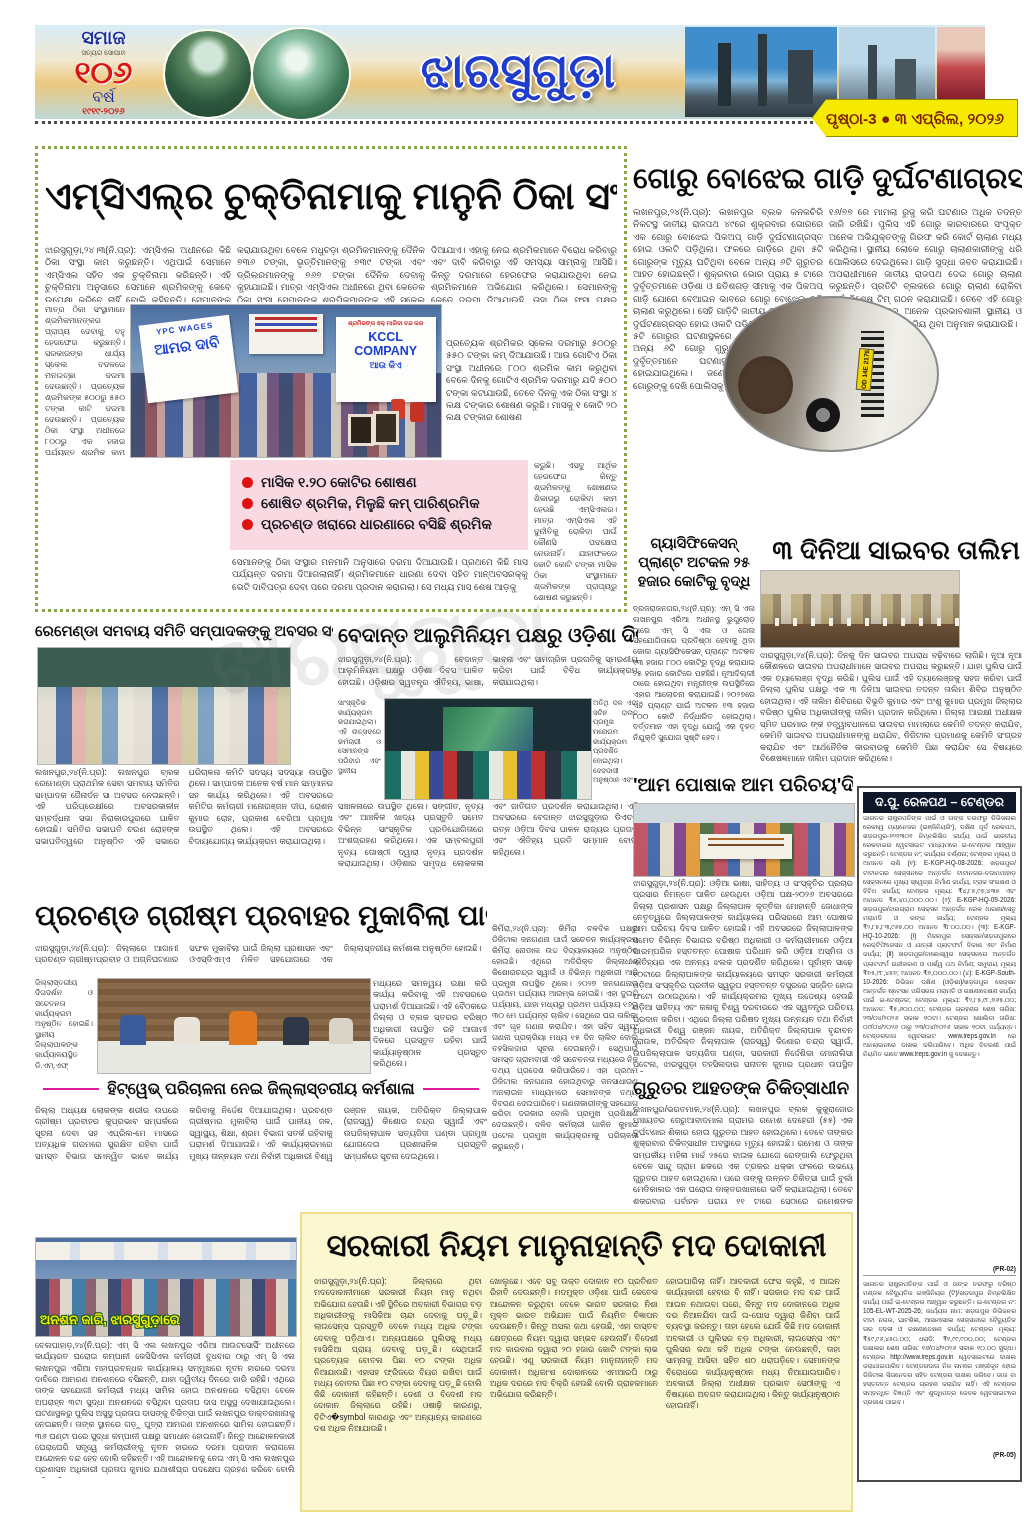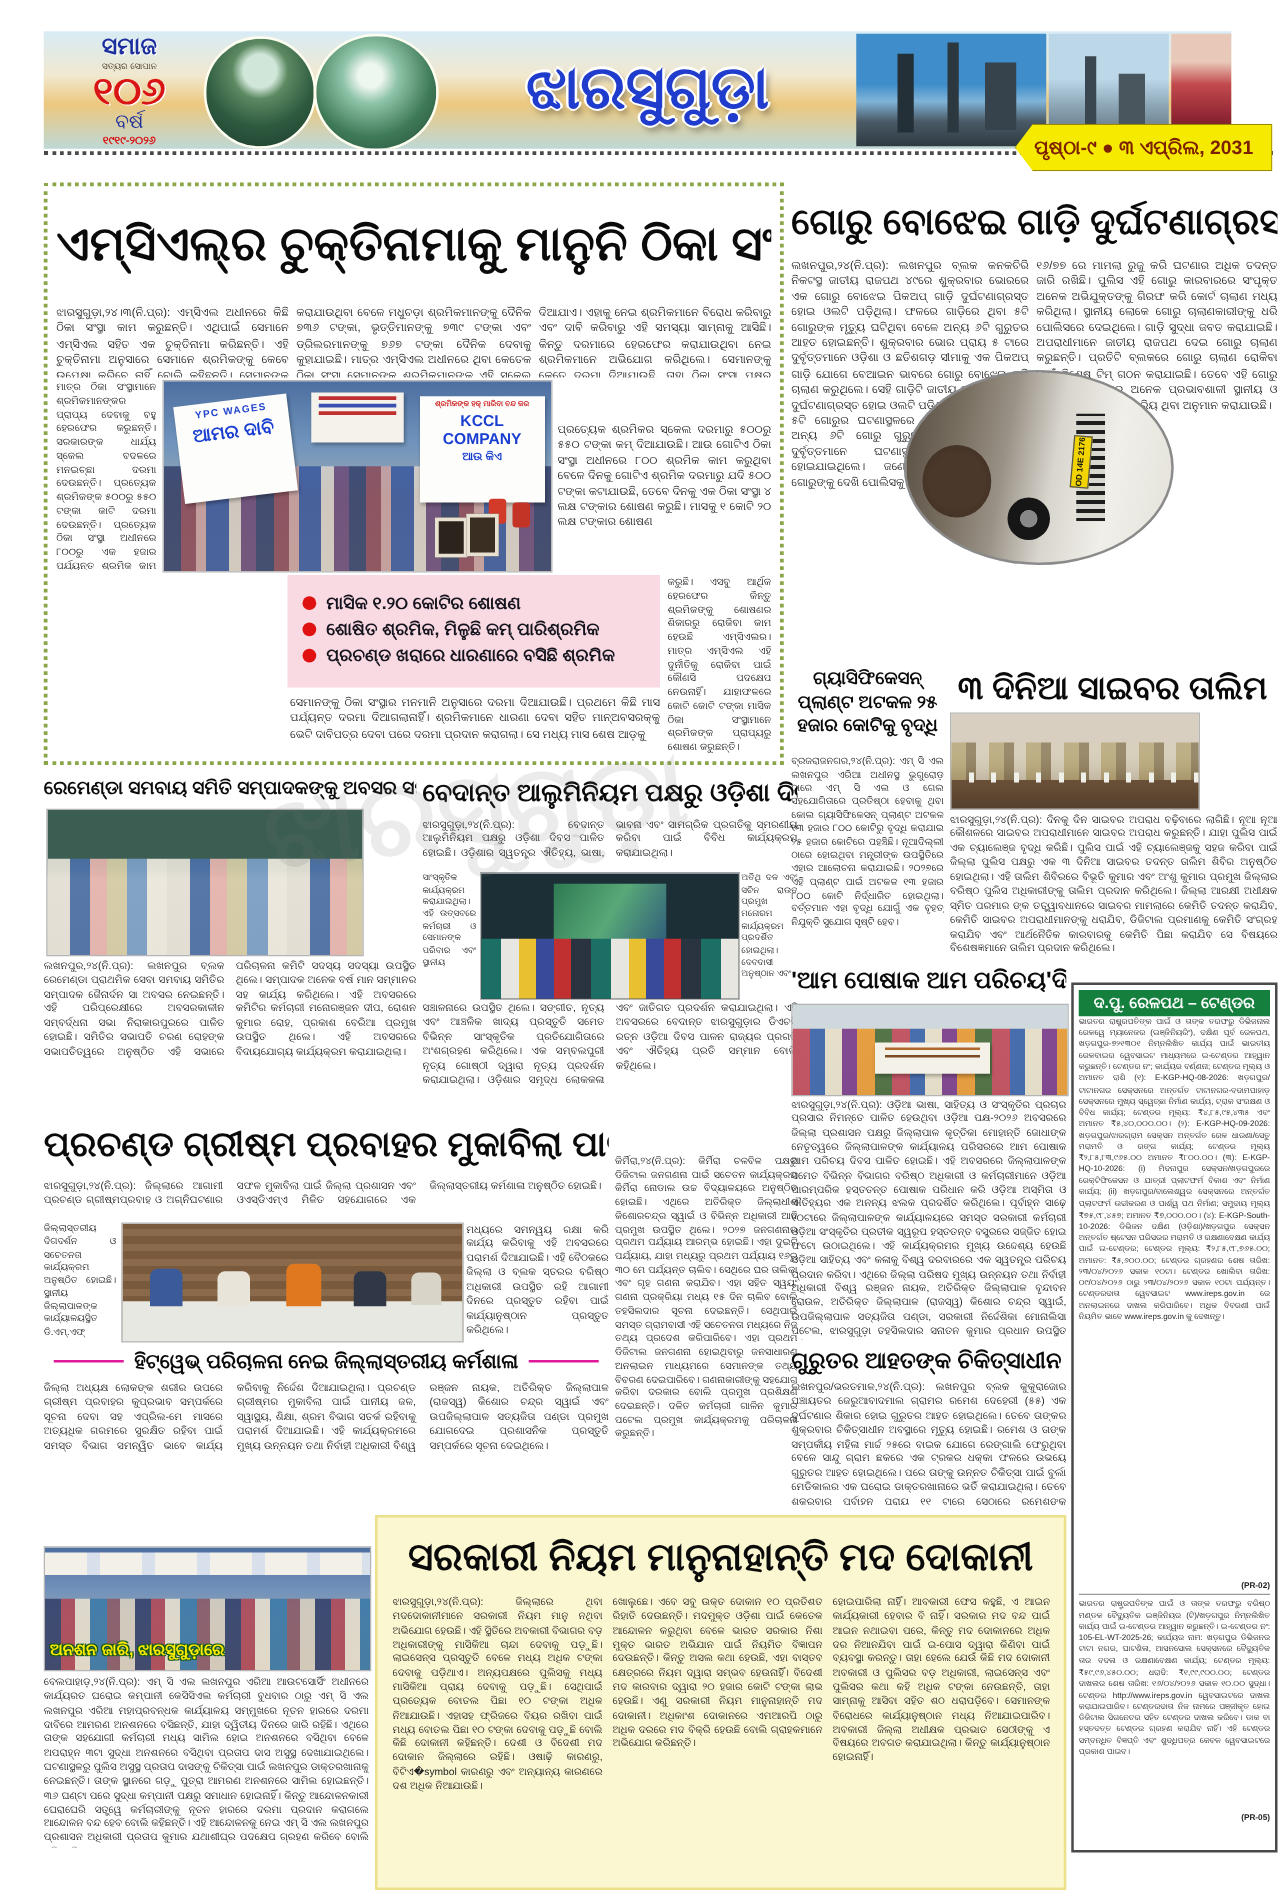--- a/index.html
+++ b/index.html
@@ -10,21 +10,21 @@
   .hl{font-weight:bold;color:#0a0a0a;text-align:center;overflow:hidden;line-height:1.05;}
   .photo{position:absolute;overflow:hidden;border:1px solid #b5b5b5;}
   .stripe{position:absolute;left:0;right:0;}
   .banner{position:absolute;background:#fdfdfb;box-shadow:1px 2px 3px rgba(0,0,0,.3);
           text-align:center;overflow:hidden;}
   .pinkbox{position:absolute;background:#f9d9e2;padding:10px 12px;box-sizing:border-box;}
   .bullet-row{display:flex;align-items:center;margin:4px 0;}
   .bullet-dot{width:11px;height:11px;border-radius:50%;background:#e01111;margin-right:8px;flex:0 0 11px;}
   .bullet-txt{font-weight:bold;font-size:14px;color:#14141e;white-space:nowrap;overflow:hidden;}
   .tender-box{position:absolute;background:#fff;border:2px solid #4a4a4a;box-sizing:border-box;padding:4px;}
-  .tender-title{background:#15803d;color:#fff;font-weight:bold;font-size:12.5px;text-align:center;
+  .tender-title{background:#0f172a;color:#fff;font-weight:bold;font-size:12.5px;text-align:center;
                 padding:3px 0;margin-bottom:0;}
   .tender-txt{font-size:6.4px;line-height:1.42;text-align:justify;color:#222;overflow:hidden;}
   .pr{font-size:6.6px;text-align:right;color:#222;font-weight:bold;}
   .sub-rule{flex:1;border-top:2px solid #e0189a;margin:0 8px;}
   .cols2{column-count:2;column-gap:9px;}
   .cols3{column-count:3;column-gap:11px;}
   .watermark{position:absolute;font-size:84px;font-weight:bold;color:rgba(110,110,110,0.14);
              transform:rotate(-6deg);pointer-events:none;z-index:6;white-space:nowrap;}
 </style>
 </head>
@@ -65,21 +65,21 @@
     </div>
     <div class="abs" style="left:902px;top:2px;width:80px;height:90px;
                 background:linear-gradient(180deg,#e8c8b8 0 25%,#c24a4e 45%,#8e2432 75%,#5e1822 100%);"></div>
   </div>
 
   <div class="abs" style="left:35px;top:121px;width:983px;height:0;border-top:3px dotted #4a4a4a;"></div>
 
   <div class="abs" style="left:812px;top:99px;width:206px;height:38px;background:#f6ea00;z-index:7;
               clip-path:polygon(0 50%,7% 0,100% 0,100% 100%,7% 100%);
               font-size:15.5px;font-weight:bold;color:#7c2000;text-align:center;line-height:38px;
-              border:1px solid #9a8a00;box-sizing:border-box;">ପୃଷ୍ଠା-୯ ● ୩ ଏପ୍ରିଲ, 2031</div>
+              border:1px solid #9a8a00;box-sizing:border-box;">ପୃଷ୍ଠା-3 ● ୩ ଏପ୍ରିଲ, ୨୦୨୬</div>
 
   <div class="watermark" style="left:210px;top:600px;">ଝାରସୁଗୁଡ଼ା</div>
 
   <div class="abs" style="left:35px;top:146px;width:592px;height:466px;border:3px dotted #8aa648;box-sizing:border-box;"></div>
   <div class="abs hl" style="left:45px;top:160px;width:572px;height:74px;font-size:38px;line-height:72px;white-space:nowrap;">ଏମ୍ସିଏଲ୍ର ଚୁକ୍ତିନାମାକୁ ମାନୁନି ଠିକା ସଂସ୍ଥା</div>
   <div class="abs bt" style="left:45px;top:244px;width:186px;height:58px;">ଝାରସୁଗୁଡ଼ା,୨୪।୩(ନି.ପ୍ର): ଏମ୍ସିଏଲ ଅଧୀନରେ କିଛି ଠିକା ସଂସ୍ଥା କାମ କରୁଛନ୍ତି। ଏଥିପାଇଁ ସେମାନେ ଏମ୍ସିଏଲ ସହିତ ଏକ ଚୁକ୍ତିନାମା କରିଛନ୍ତି। ଏହି ଚୁକ୍ତିନାମା ଅନୁସାରେ ସେମାନେ ଶ୍ରମିକଙ୍କୁ କେବେ ଉପେକ୍ଷା କରିବେ ନାହିଁ ବୋଲି କହିଛନ୍ତି। ସେମାନଙ୍କ ପ୍ରାପ୍ୟ ଠିକ ସମୟରେ ଦେବାକୁ ମଧ୍ୟ ରାଜି ହୋଇଛନ୍ତି।</div>
   <div class="abs bt" style="left:237px;top:244px;width:188px;height:58px;">କରାଯାଉଥିବା ବେଳେ ମଧୁଚଡ଼ା ଶ୍ରମିକମାନଙ୍କୁ ଦୈନିକ ୭୩୬ ଟଙ୍କା, ଭୃତ୍ତିମାନଙ୍କୁ ୭୩୯ ଟଙ୍କା ଏବଂ ଡ୍ରିଲରମାନଙ୍କୁ ୭୬୭ ଟଙ୍କା ଦୈନିକ ଦେବାକୁ କୁହାଯାଇଛି। ମାତ୍ର ଏମ୍ସିଏଲ ଅଧୀନରେ ଥିବା କେତେକ ଠିକା ସଂସ୍ଥା ସେମାନଙ୍କ ଶ୍ରମିକମାନଙ୍କୁ ଏହି ସ୍କେଲ ଅନୁସାରେ ଦରମା ଦେଉନାହାନ୍ତି।</div>
   <div class="abs bt" style="left:431px;top:244px;width:186px;height:58px;">ଦିଆଯାଏ। ଏହାକୁ ନେଇ ଶ୍ରମିକମାନେ ବିରୋଧ କରିବାରୁ ଏବଂ ଦାବି କରିବାରୁ ଏହି ସମସ୍ୟା ସାମ୍ନାକୁ ଆସିଛି। କିନ୍ତୁ ଦରମାରେ ହେରଫେର କରାଯାଉଥିବା ନେଇ ଶ୍ରମିକମାନେ ଅଭିଯୋଗ କରିଥିଲେ। ସେମାନଙ୍କୁ କେତେ ଦରମା ଦିଆଯାଉଛି, ତାହା ଠିକା ସଂସ୍ଥା ପକ୍ଷରୁ ଅବଗତ କରାଯାଇନାହିଁ।</div>
 
   <div class="photo" style="left:130px;top:304px;width:310px;height:152px;
@@ -136,21 +136,21 @@
     <div class="abs" style="left:6%;top:38%;width:26%;height:38%;border-radius:50%;background:radial-gradient(circle,#4a382a 0 55%,#3a2c20 100%);"></div>
     <div class="abs" style="left:64%;top:22%;width:11%;height:56%;background:repeating-linear-gradient(0deg,#1e1e1e 0 3px,#d8d8d0 3px 7px);"></div>
     <div class="abs" style="left:56%;top:42%;width:40px;height:13px;background:#f2d400;color:#111;font-size:6.5px;font-weight:bold;
                 text-align:center;line-height:13px;transform:rotate(-85deg);border:1px solid #555;">OD 14E 2176</div>
     <div class="abs" style="left:38%;top:66%;width:34px;height:34px;border-radius:50%;background:radial-gradient(circle,#888 0 28%,#161616 30% 100%);"></div>
   </div>
 
   <div class="abs hl" style="left:633px;top:534px;width:122px;height:66px;font-size:14.5px;line-height:1.3;">ଗ୍ୟାସିଫିକେସନ୍ ପ୍ଲାଣ୍ଟ ଅଟକଳ ୨୫ ହଜାର କୋଟିକୁ ବୃଦ୍ଧି</div>
   <div class="abs bt" style="left:633px;top:604px;width:122px;height:176px;font-size:7.8px;">ବ୍ରଜରାଜନଗର,୨୪(ନି.ପ୍ର): ଏମ୍ ସି ଏଲ ଲଖନପୁର ଏରିଆ ଅଧୀନସ୍ଥ ଭୁଗୁରୋଡ଼ ଠାରେ ଏମ୍ ସି ଏଲ ଓ ଗେଲ ସହଯୋଗିତାରେ ପ୍ରତିଷ୍ଠା ହେବାକୁ ଥିବା କୋଲ ଗ୍ୟାସିଫିକେସନ୍ ପ୍ଲାଣ୍ଟ ଅଟକଳ ୧୩ ହଜାର ୮୦୦ କୋଟିରୁ ବୃଦ୍ଧି କରାଯାଇ ୨୫ ହଜାର କୋଟିରେ ପହଞ୍ଚିଛି। ନୂଆଦିଲ୍ଲୀ ଠାରେ ହୋଇଥିବା ମନ୍ତ୍ରୀଙ୍କ ଉପସ୍ଥିତିରେ ଏହାର ଆଲୋଚନା କରାଯାଇଛି। ୨୦୨୭ରେ ଏହି ପ୍ଲାଣ୍ଟ ପାଇଁ ଅଟକଳ ୧୩ ହଜାର ୮୦୦ କୋଟି ନିର୍ଦ୍ଧାରିତ ହୋଇଥିଲା। ବର୍ତ୍ତମାନ ଏହା ବୃଦ୍ଧି ଯୋଗୁଁ ଏକ ବୃହତ୍ ନିଯୁକ୍ତି ସୁଯୋଗ ସୃଷ୍ଟି ହେବ।</div>
 
-  <div class="abs hl" style="left:760px;top:532px;width:260px;height:36px;font-size:26px;line-height:36px;white-space:nowrap;">୩ ଦିନିଆ ସାଇବର ତାଲିମ</div>
+  <div class="abs hl" style="left:760px;top:532px;width:260px;height:36px;font-size:26px;line-height:36px;white-space:nowrap;text-align:right;">୩ ଦିନିଆ ସାଇବର ତାଲିମ</div>
   <div class="photo" style="left:760px;top:570px;width:198px;height:76px;background:linear-gradient(180deg,#d8cfc0 0 42%,#b8ab96 55%,#6a5038 70%,#54402c 100%);">
     <div class="stripe" style="top:30%;height:40%;background:repeating-linear-gradient(90deg,#b8a878 0 12px,#8a7a58 12px 20px,#d8d0bc 20px 30px);opacity:.8;"></div>
     <div class="stripe" style="top:62%;height:10%;background:repeating-linear-gradient(90deg,transparent 0 14px,#f0f0ea 14px 18px);"></div>
   </div>
   <div class="abs bt" style="left:760px;top:650px;width:262px;height:128px;font-size:8.3px;">ଝାରସୁଗୁଡ଼ା,୨୪(ନି.ପ୍ର): ଦିନକୁ ଦିନ ସାଇବର ଅପରାଧ ବଢ଼ିବାରେ ଲାଗିଛି। ନୂଆ ନୂଆ କୌଶଳରେ ସାଇବର ଅପରାଧୀମାନେ ସାଇବର ଅପରାଧ କରୁଛନ୍ତି। ଯାହା ପୁଲିସ ପାଇଁ ଏକ ଚ୍ୟାଲେଞ୍ଜ ବୃଦ୍ଧି କରିଛି। ପୁଲିସ ପାଇଁ ଏହି ଚ୍ୟାଲେଞ୍ଜକୁ ସହଜ କରିବା ପାଇଁ ଜିଲ୍ଲା ପୁଲିସ ପକ୍ଷରୁ ଏକ ୩ ଦିନିଆ ସାଇବର ତଦନ୍ତ ତାଲିମ ଶିବିର ଅନୁଷ୍ଠିତ ହୋଇଥିଲା। ଏହି ତାଲିମ ଶିବିରରେ ବିଭୂତି କୁମାର ଏବଂ ଅଂଶୁ କୁମାର ପ୍ରମୁଖ ଜିଲ୍ଲାର ବରିଷ୍ଠ ପୁଲିସ ଅଧିକାରୀଙ୍କୁ ତାଲିମ ପ୍ରଦାନ କରିଥିଲେ। ଜିଲ୍ଲା ଆରକ୍ଷୀ ଅଧୀକ୍ଷକ ସ୍ମିତ ପରମାର ଙ୍କ ତତ୍ତ୍ୱାବଧାନରେ ସାଇବର ମାମଲାରେ କେମିତି ତଦନ୍ତ କରାଯିବ, କେମିତି ସାଇବର ଅପରାଧୀମାନଙ୍କୁ ଧରାଯିବ, ଡିଜିଟାଲ ପ୍ରମାଣକୁ କେମିତି ସଂଗ୍ରହ କରାଯିବ ଏବଂ ଆର୍ଥନୈତିକ କାରବାରକୁ କେମିତି ପିଛା କରାଯିବ ସେ ବିଷୟରେ ବିଶେଷଜ୍ଞମାନେ ତାଲିମ ପ୍ରଦାନ କରିଥିଲେ।</div>
 
   <div class="abs hl" style="left:35px;top:619px;width:298px;height:24px;font-size:15px;line-height:24px;white-space:nowrap;">ରେମେଣ୍ଡା ସମବାୟ ସମିତି ସମ୍ପାଦକଙ୍କୁ ଅବସର ସମ୍ବର୍ଦ୍ଧନା</div>
   <div class="photo" style="left:37px;top:647px;width:252px;height:116px;background:linear-gradient(180deg,#3c5e52 0 34%,#5a7a68 40%,#c8c0b0 48%,#b0a890 100%);">
     <div class="stripe" style="bottom:0;height:66%;background:repeating-linear-gradient(90deg,#e8e4da 0 18px,#4a6fa8 18px 34px,#e8b6b0 34px 48px,#d8cfa8 48px 64px,#7aa0c8 64px 80px,#f0ece2 80px 96px);opacity:.9;"></div>
   </div>

